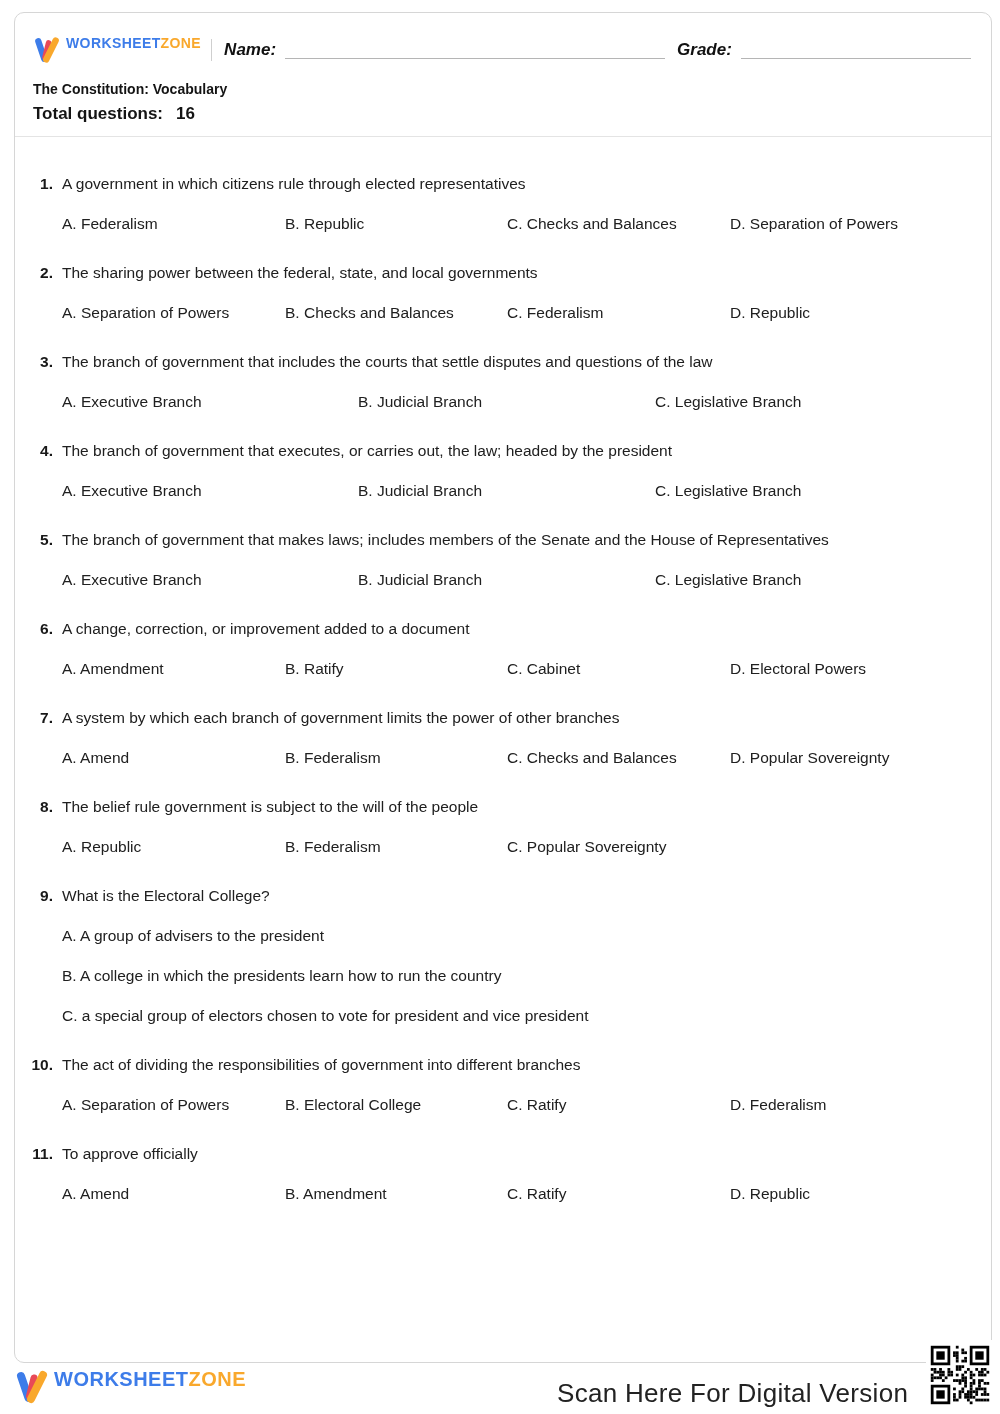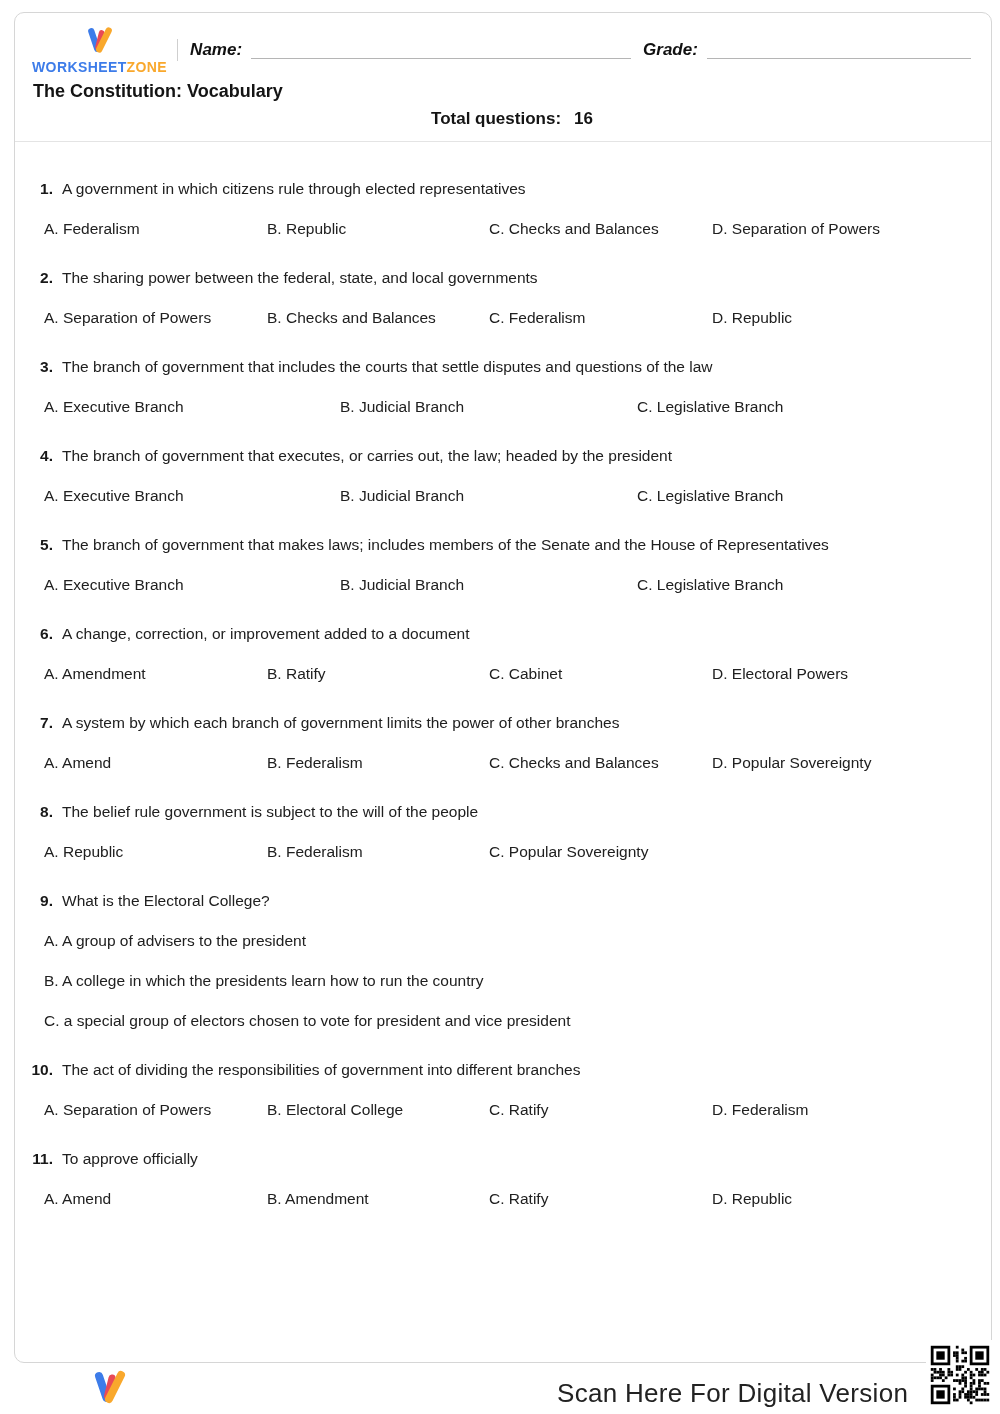--- a/index.html
+++ b/index.html
@@ -6,45 +6,45 @@
   html,body { width:1000px; height:1414px; background:#ffffff; overflow:hidden;
     font-family:"Liberation Sans", sans-serif; color:#202020; }
   .page { position:relative; width:1000px; height:1414px; background:#fff; }
 
   
   .sheet { position:absolute; left:14px; top:12px; width:978px; height:1351px;
     border:1px solid #d6d6d6; border-radius:10px; background:#fff; }
 
   
   .sheet-header { display:flex; align-items:center; padding:16px 20px 0 17px; height:58px; }
-  .logo { display:flex; align-items:center; gap:4px;flex-direction:column; }
+  .logo { display:flex; gap:4px; }
   .logo svg { display:block; }
   .logo-text { font-weight:700; letter-spacing:.4px; font-size:14px; white-space:nowrap; }
   .logo-text .blue { color:#3d7ce9; }
   .logo-text .orange { color:#f9a82c; }
   .pipe { width:1px; height:22px; background:#cfcfcf; margin:0 12px 0 10px; }
   .field-label { font-weight:700; font-size:17px; color:#111; white-space:nowrap;font-style:italic; }
   .fill-line { border-bottom:1px solid #b5b5b5; height:12px; transform:translateY(3px); }
   .name-line { width:380px; margin:0 12px 0 9px; }
   .grade-line { flex:1; margin-left:9px; }
 
   
-  .title { margin:10px 0 0 18px; font-size:18px; font-weight:700; color:#141414; }
-  .total { margin:7px 0 0 18px; font-size:17px; font-weight:700; color:#141414;text-align:center; }
+  .title { margin:10px 0 0 18px; font-size:14px; font-weight:700; color:#141414; }
+  .total { margin:7px 0 0 18px; font-size:17px; font-weight:700; color:#141414; }
   .total-value { margin-left:13px; }
   .header-divider { margin-top:12px; border-top:1px solid #e4e4e4; }
 
   
   .questions { padding:35px 20px 0 16px; }
   .question { margin-bottom:25px; }
   .q-row { display:flex; }
   .q-num { width:22px; flex-shrink:0; text-align:right; margin-right:9px;
     font-weight:700; font-size:15.5px; line-height:24px; color:#181818; }
   .q-text { font-size:15.5px; line-height:24px; max-width:780px; color:#202020; }
-  .options { margin:16px 0 0 13px; display:grid; row-gap:16px;
+  .options { margin:16px 0 0 31px; display:grid; row-gap:16px;
     font-size:15.5px; line-height:24px; }
   .options.cols4 { grid-template-columns:223px 222px 223px auto; }
   .options.cols3 { grid-template-columns:296px 297px auto; }
   .options.stacked { grid-template-columns:1fr; }
   .option { white-space:nowrap; }
 
   
   .footer-logo { position:absolute; left:14px; top:1368px; }
   .footer-logo .logo-text { font-size:20px; letter-spacing:.5px; }
   .scan-text { position:absolute; left:557px; top:1378px; font-size:26px;

